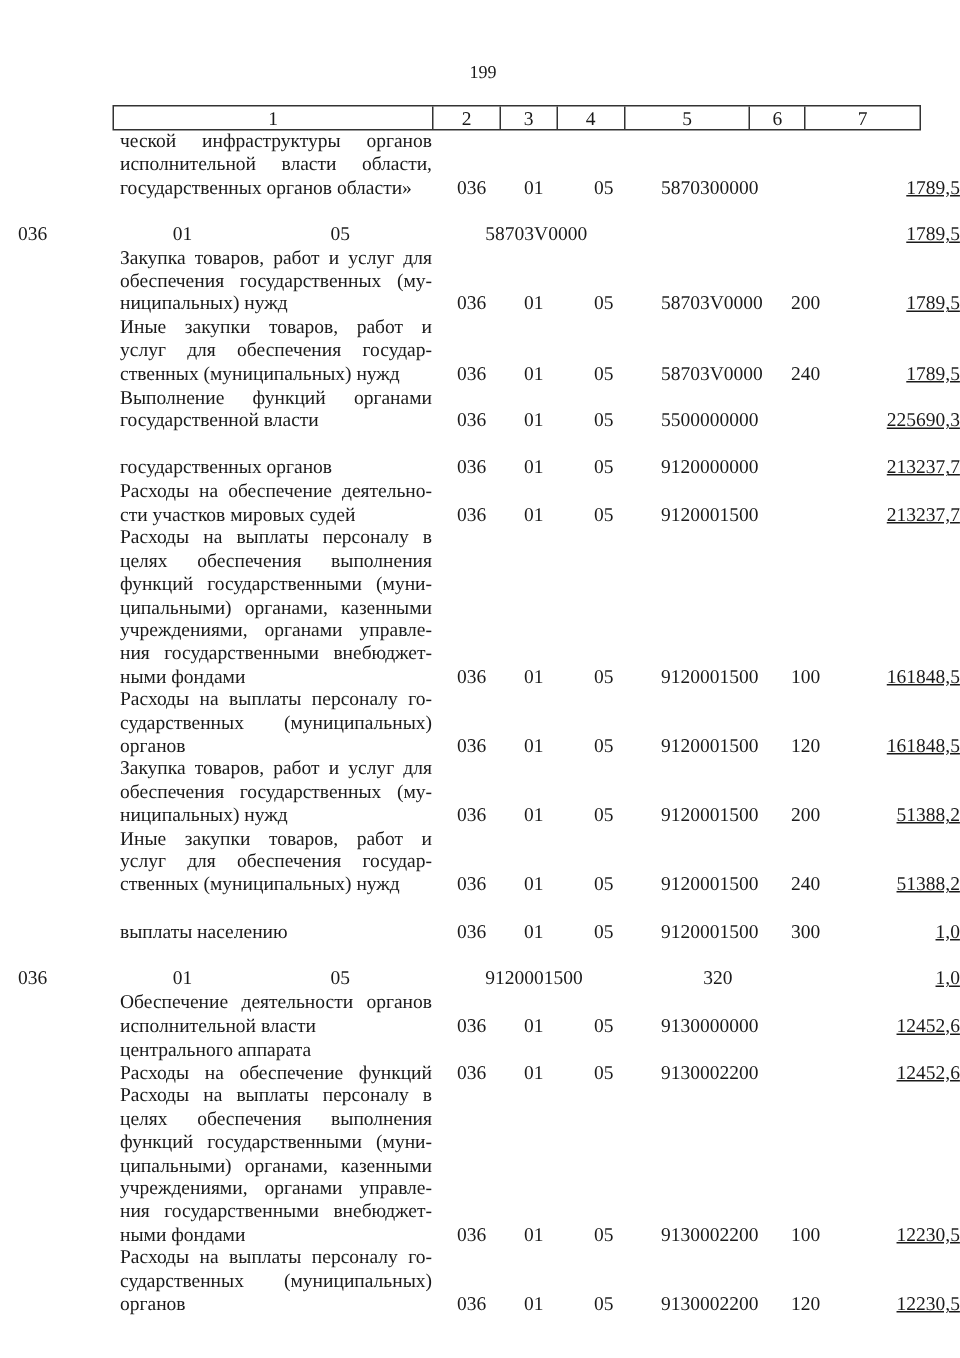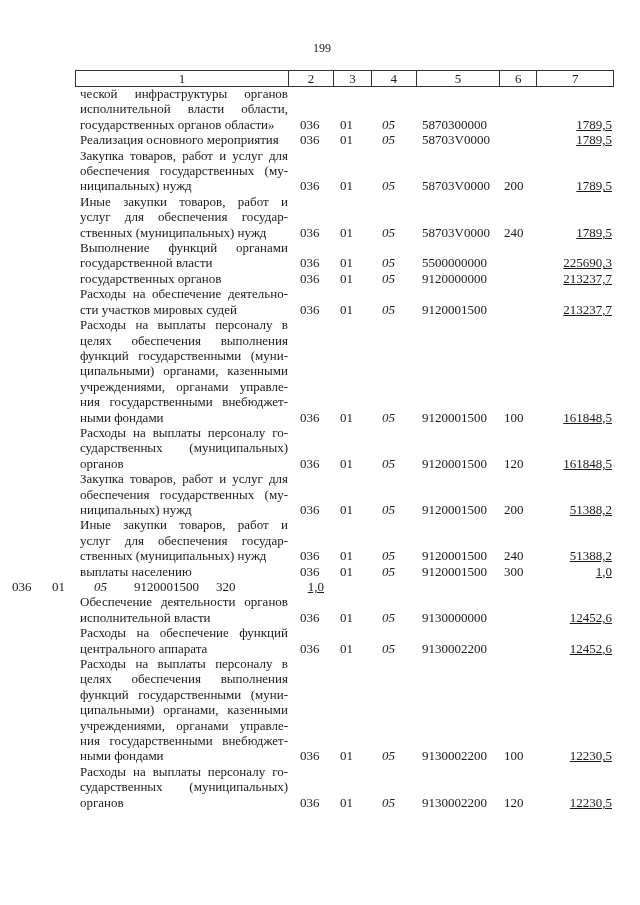--- a/index.html
+++ b/index.html
@@ -6,29 +6,29 @@
   body { width: 640px; height: 905px; position: relative; overflow: hidden;
          font-family: "Liberation Serif", "DejaVu Serif", serif; color: #1a1a1a; }
   .page-num { position: absolute; top: 41px; left: 2px; width: 640px; text-align: center;
               font-size: 12px; }
   .hdr { position: absolute; top: 70px; left: 75px; width: 539px; height: 17px;
          border: 1px solid #333; box-sizing: border-box; display: flex; }
   .hdr div { border-right: 1px solid #333; text-align: center; font-size: 13px;
              line-height: 15px; box-sizing: border-box; }
   .hdr div:last-child { border-right: none; }
   .rows { position: absolute; top: 86px; left: 0; width: 640px; }
-  .row { display: flex; align-items: flex-end; }
+  .row { display: flex; align-items: flex-end; justify-content: space-between; }
   .c1 { margin-left: 80px; width: 208px; font-size: 13px; line-height: 15.4px;
         text-align: justify; text-align-last: left; hyphens: manual; }
   .c1 .ln { display: block; text-align: justify; text-align-last: justify; white-space: nowrap; }
   .c1 .ln.last { text-align-last: left; }
   .cell { font-size: 13px; line-height: 15.4px; white-space: nowrap; }
-  .c2 { width: 40px; padding-left: 12px; box-sizing: border-box; }
+  .c2 { width: 40px; padding-left: 12px; box-sizing: border-box; margin-top: 16px; }
   .c3 { width: 40px; padding-left: 12px; box-sizing: border-box; }
-  .c4 { width: 44px; padding-left: 14px; box-sizing: border-box; font-style: italic; }
+  .c4 { width: 44px; padding-left: 14px; box-sizing: border-box; }
   .c5 { width: 88px; padding-left: 10px; box-sizing: border-box; }
   .c6 { width: 40px; padding-left: 4px; box-sizing: border-box; }
   .c7 { width: 72px; text-align: right; text-decoration: underline; }
 </style>
 </head>
 <body>
 
 <div class="page-num">199</div>
 
 <div class="hdr">
@@ -49,23 +49,20 @@
         <span class="ln last">государственных органов области»</span>
       </div>
       <div class="cell c2">036</div>
       <div class="cell c3">01</div>
       <div class="cell c4">05</div>
       <div class="cell c5">5870300000</div>
       <div class="cell c6"></div>
       <div class="cell c7">1789,5</div>
     </div>
     <div class="row">
-      <div class="c1">
-        <span class="ln last">Реализация основного мероприятия</span>
-      </div>
       <div class="cell c2">036</div>
       <div class="cell c3">01</div>
       <div class="cell c4">05</div>
       <div class="cell c5">58703V0000</div>
       <div class="cell c6"></div>
       <div class="cell c7">1789,5</div>
     </div>
     <div class="row">
       <div class="c1">
         <span class="ln">Закупка товаров, работ и услуг для</span>
@@ -209,22 +206,22 @@
       </div>
       <div class="cell c2">036</div>
       <div class="cell c3">01</div>
       <div class="cell c4">05</div>
       <div class="cell c5">9130000000</div>
       <div class="cell c6"></div>
       <div class="cell c7">12452,6</div>
     </div>
     <div class="row">
       <div class="c1">
+        <span class="ln last">центрального аппарата</span>
         <span class="ln">Расходы на обеспечение функций</span>
-        <span class="ln last">центрального аппарата</span>
       </div>
       <div class="cell c2">036</div>
       <div class="cell c3">01</div>
       <div class="cell c4">05</div>
       <div class="cell c5">9130002200</div>
       <div class="cell c6"></div>
       <div class="cell c7">12452,6</div>
     </div>
     <div class="row">
       <div class="c1">

